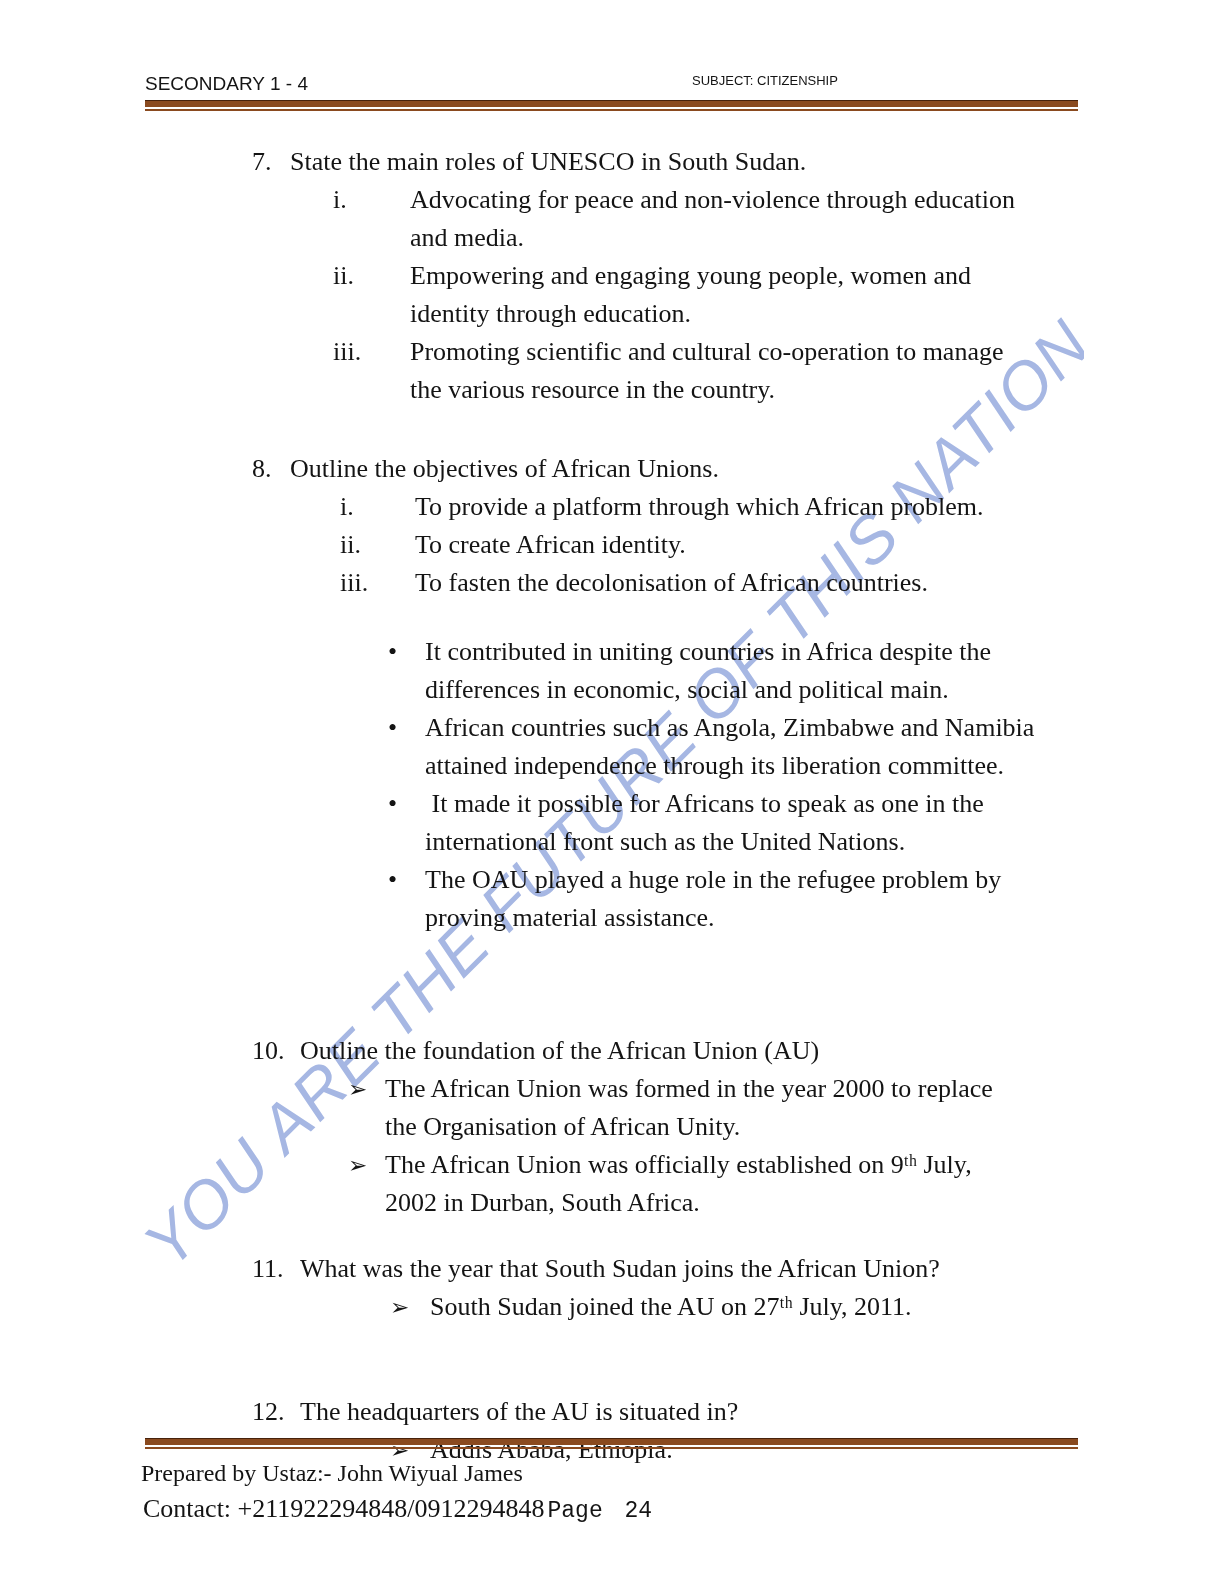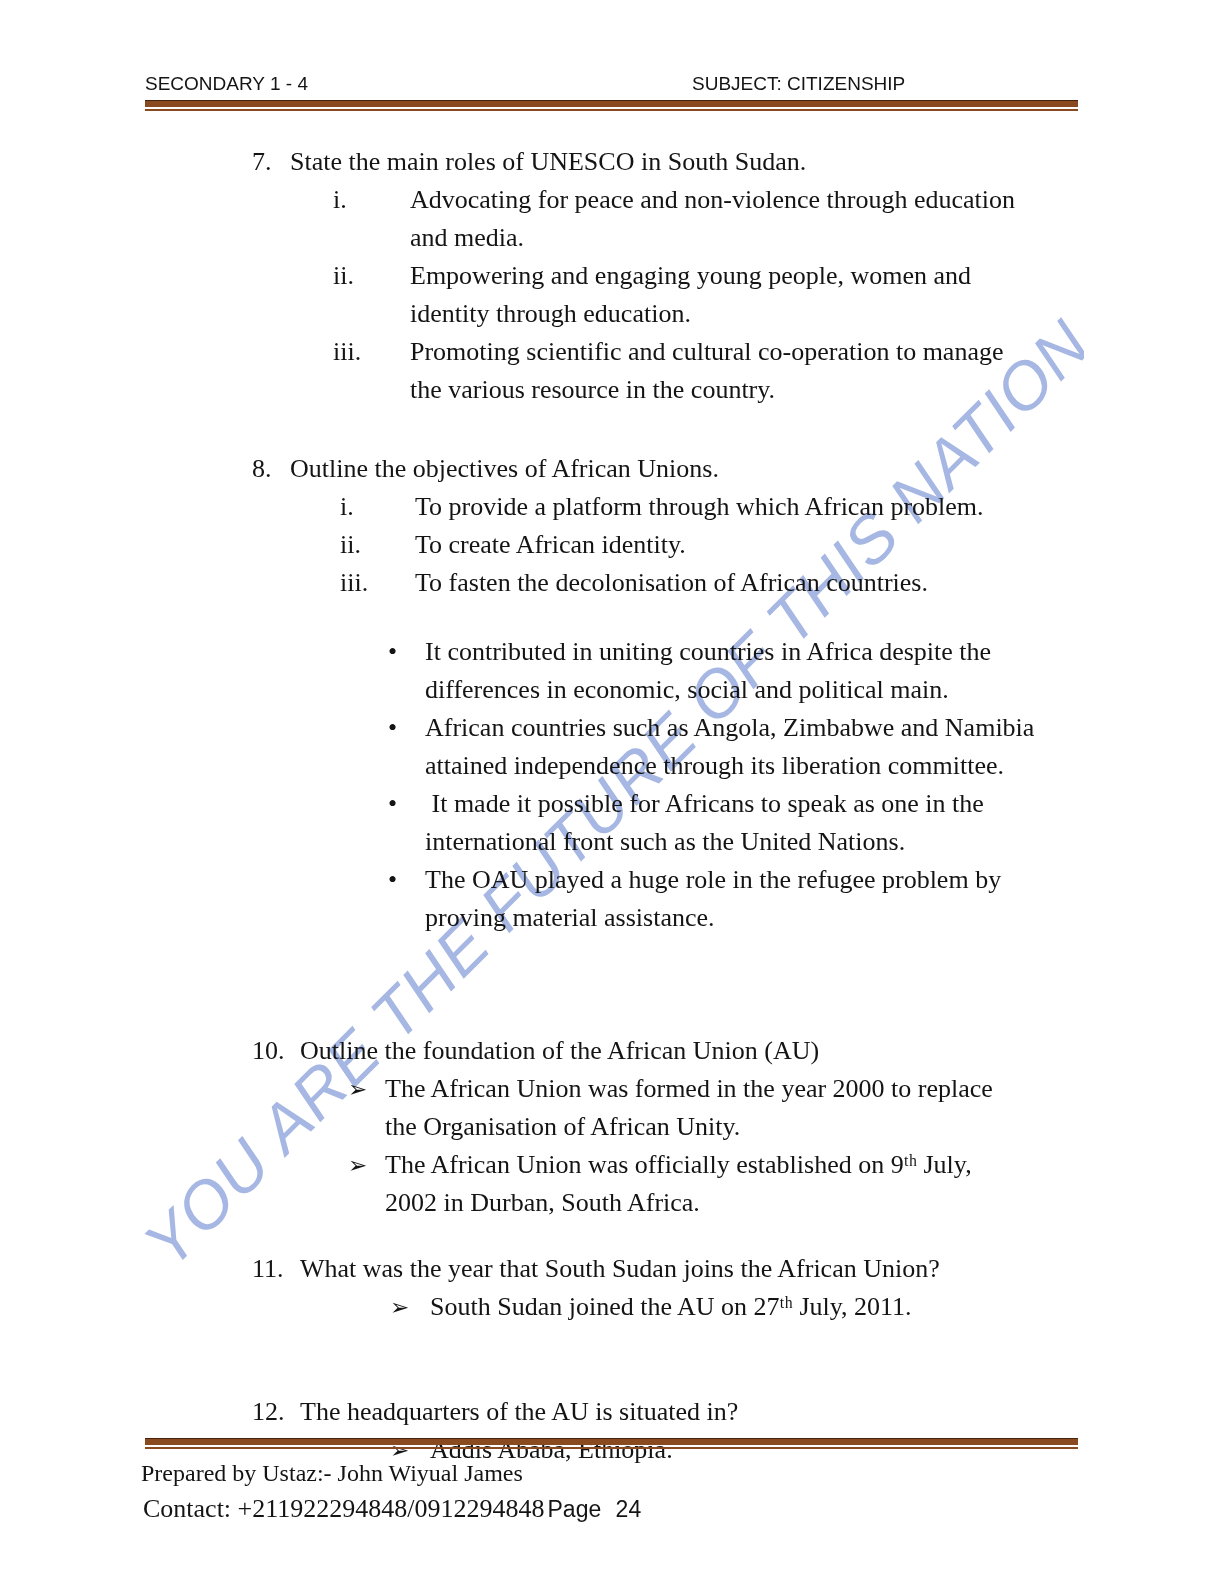--- a/index.html
+++ b/index.html
@@ -3,21 +3,21 @@
 <meta charset="utf-8">
 <style>
   html,body{margin:0;padding:0;background:#ffffff;}
   .page{
     position:relative;width:1084px;height:1584px;background:#ffffff;
     font-family:"Liberation Serif","DejaVu Serif",serif;color:#141414;
     overflow:hidden;
   }
   
   .hdr-left{position:absolute;top:73px;left:145px;font-family:"Liberation Sans","DejaVu Sans",sans-serif;font-size:19px;z-index:2;}
-  .hdr-right{position:absolute;top:73px;left:692px;font-family:"Liberation Sans","DejaVu Sans",sans-serif;font-size:19px;z-index:2;}
+  .hdr-right{position:absolute;top:73px;left:692px;font-family:"Liberation Sans","DejaVu Sans",sans-serif;font-size:13px;z-index:2;}
   
   .rule{position:absolute;left:145px;width:933px;z-index:2;}
   .rule-top{top:100px;}
   .rule-bottom{top:1438px;}
   .rule .thick{height:6px;background:#8a4a1f;border-top:1px solid #47220c;}
   .rule .gap{height:2px;background:transparent;}
   .rule .thin{height:2px;background:#8a4a1f;}
   
   .wm{
     position:absolute;left:-35px;top:755px;width:1300px;height:80px;line-height:80px;
@@ -38,21 +38,21 @@
   .q8 .item{padding-left:88px;}  .q8 .mk{width:75px;}
   .q9 .item{padding-left:136px;} .q9 .mk{width:37px;}
   .q10 .item{padding-left:96px;} .q10 .mk{width:37px;}
   .q11 .item{padding-left:138px;}.q11 .mk{width:40px;}
   .q12 .item{padding-left:138px;}.q12 .mk{width:40px;}
   .mk.arrow{font-family:"DejaVu Sans",sans-serif;font-size:23px;}
   .mk.bullet{font-size:26px;}
   
   .ftr1{position:absolute;left:141px;top:1455px;font-size:24px;line-height:36px;z-index:2;white-space:pre;}
   .ftr2{position:absolute;left:143px;top:1491px;font-size:26px;line-height:36px;z-index:2;white-space:pre;}
-  .pgnum{font-family:Liberation Sans, sans-serif;font-size:23px;margin-left:3px;word-spacing:8px;}
+  .pgnum{font-family:Liberation Mono, monospace;font-size:23px;margin-left:3px;word-spacing:8px;}
 </style>
 </head>
 <body>
 
 <div class="page">
 
   <div class="hdr-left">SECONDARY 1 - 4</div>
   <div class="hdr-right">SUBJECT: CITIZENSHIP</div>
   <div class="rule rule-top">
     <div class="thick"></div>

